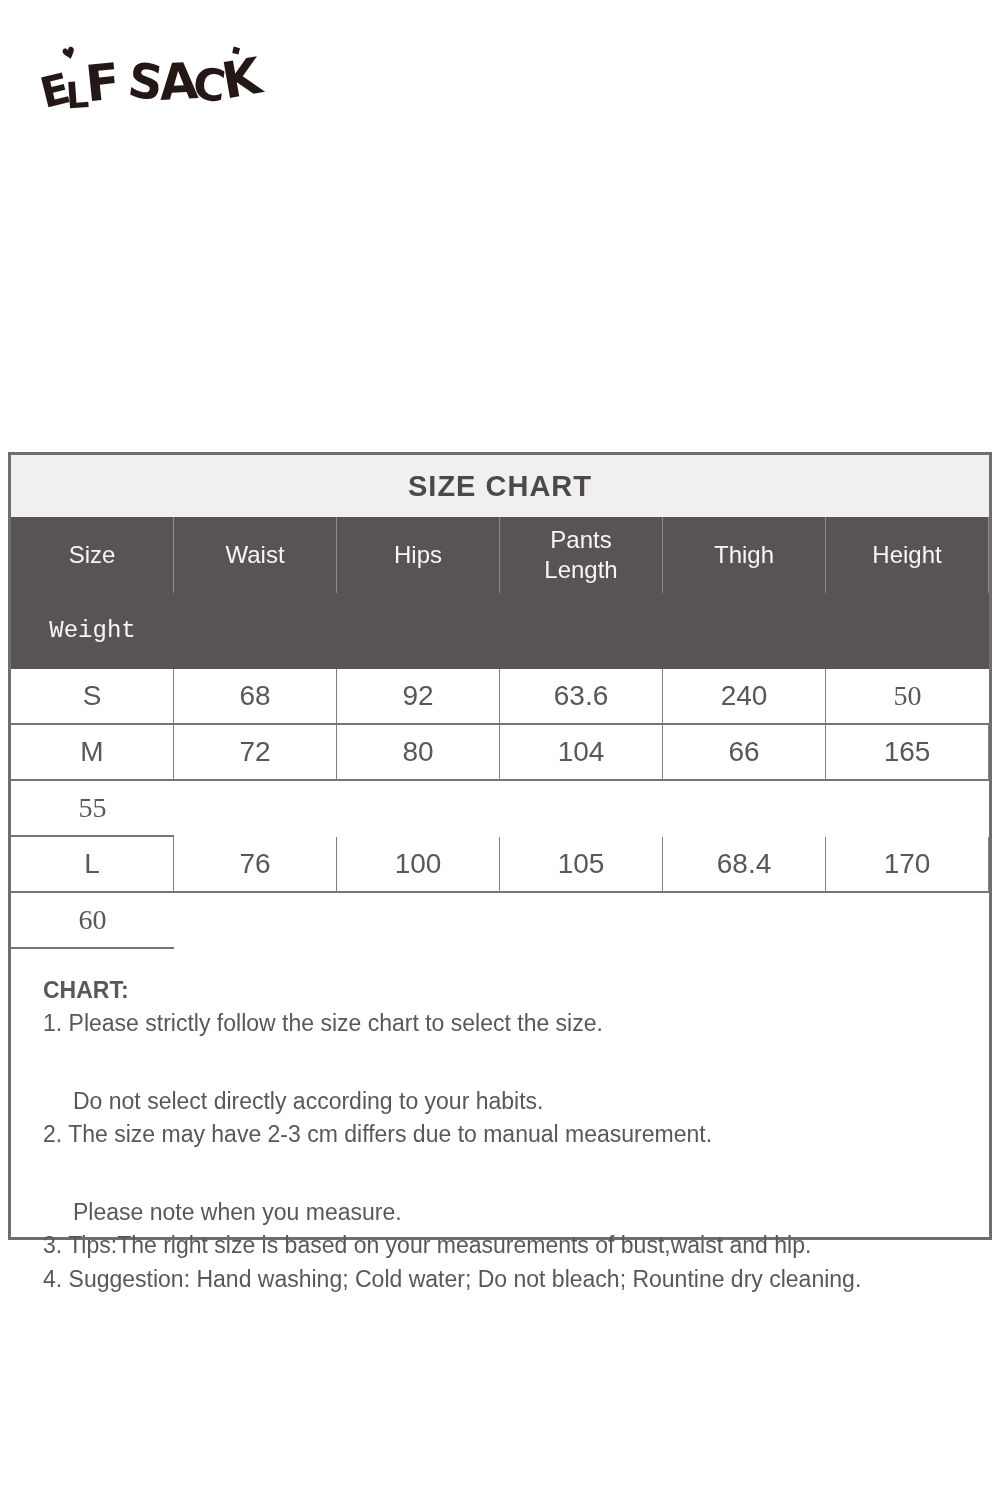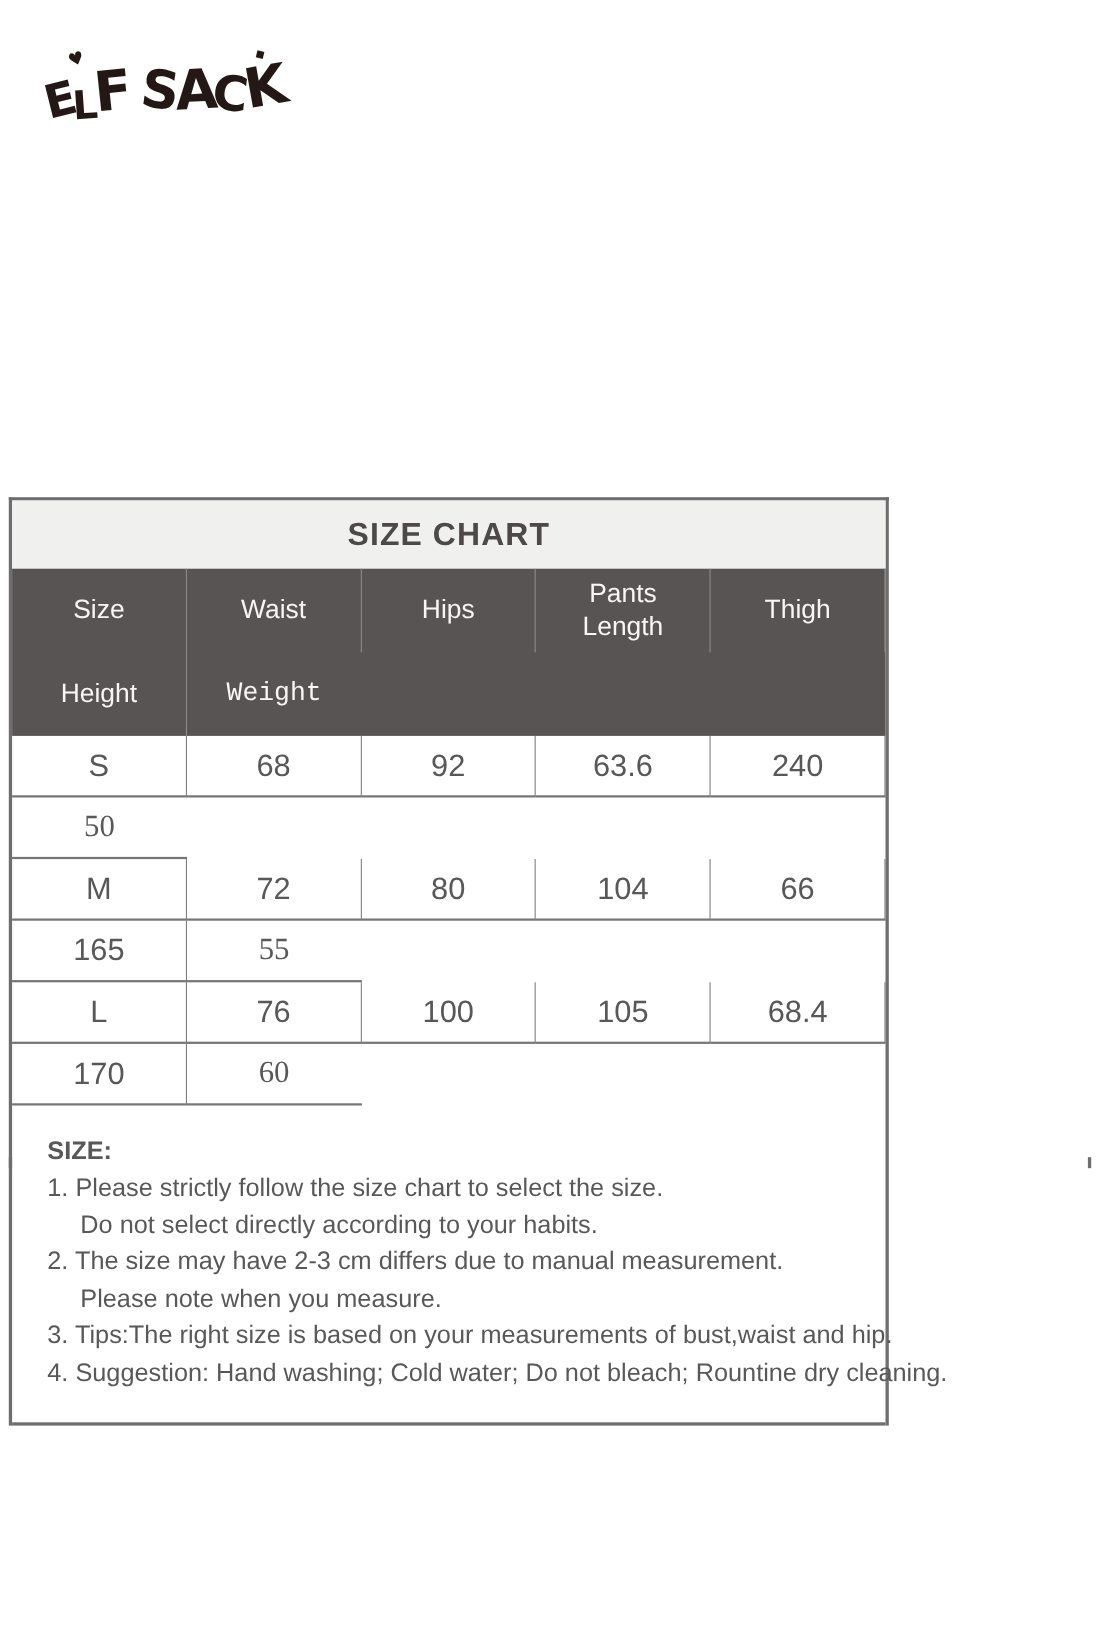--- a/index.html
+++ b/index.html
@@ -38,36 +38,36 @@
   .dot-mark {
     position: absolute; right: 16px; top: -10px;
     font-size: 13px; letter-spacing: 0;
     transform: rotate(14deg);
   }
 
   
   .chart-box {
     position: absolute;
     left: 8px; top: 452px;
-    width: 800px;
+    width: 984px;
     border: 3px solid #6e6e6e;
     border-bottom: none;
     background: #ffffff;
   }
   .title-band {
     height: 62px;
     background: #f0f0ef;
     display: flex; align-items: center; justify-content: center;
     font-size: 29px; font-weight: bold;
     letter-spacing: 1px;
     color: #4c4948;
   }
   .grid {
     display: grid;
-    grid-template-columns: repeat(5, 1fr);
+    grid-template-columns: repeat(6, 1fr);
   }
   .grid.header { background: #585454; }
   .cell {
     display: flex; align-items: center; justify-content: center;
     text-align: center;
   }
   .cell.th {
     height: 76px;
     color: #f7f6f5;
     font-size: 24px;
@@ -88,21 +88,21 @@
   
   .note-box {
     height: 291px;
     border-bottom: 3px solid #6e6e6e;
     padding: 24px 30px 0 32px;
     color: #595757;
     font-size: 23px;
   }
   .note-heading { line-height: 34px; font-weight: bold; }
   .note-line { line-height: 33.5px; white-space: nowrap; }
-  .note-line.indent { padding-left: 30px; }
+  .note-line.indent { padding-left: 30px; margin-top: 44px; }
 
   
   .cropped-sliver {
     position: absolute;
     left: 8px; top: 1052px;
     width: 984px; height: 10px;
     border-left: 3px solid #6e6e6e;
     border-right: 3px solid #6e6e6e;
   }
 </style>
@@ -148,21 +148,21 @@
         <div class="cell td">L</div>
         <div class="cell td">76</div>
         <div class="cell td">100</div>
         <div class="cell td">105</div>
         <div class="cell td">68.4</div>
         <div class="cell td">170</div>
         <div class="cell td">60</div>
       </div>
     </div>
   <div class="note-box">
-    <div class="note-heading">SIZE:</div>
+    <div class="note-heading">CHART:</div>
     <div id="note-lines">
         <div class="note-line">1. Please strictly follow the size chart to select the size.</div>
         <div class="note-line indent">Do not select directly according to your habits.</div>
         <div class="note-line">2. The size may have 2-3 cm differs due to manual measurement.</div>
         <div class="note-line indent">Please note when you measure.</div>
         <div class="note-line">3. Tips:The right size is based on your measurements of bust,waist and hip.</div>
         <div class="note-line">4. Suggestion: Hand washing; Cold water; Do not bleach; Rountine dry cleaning.</div>
       </div>
   </div>
 </div>

